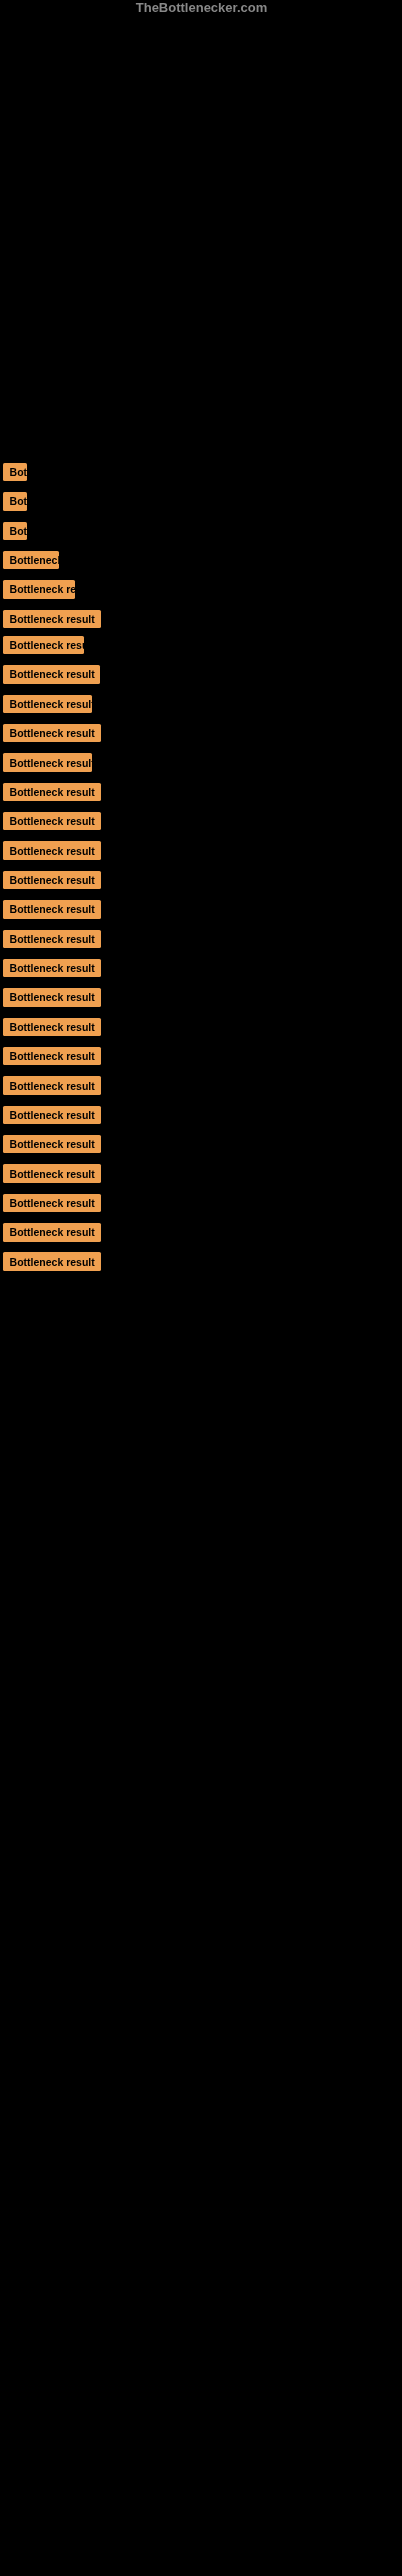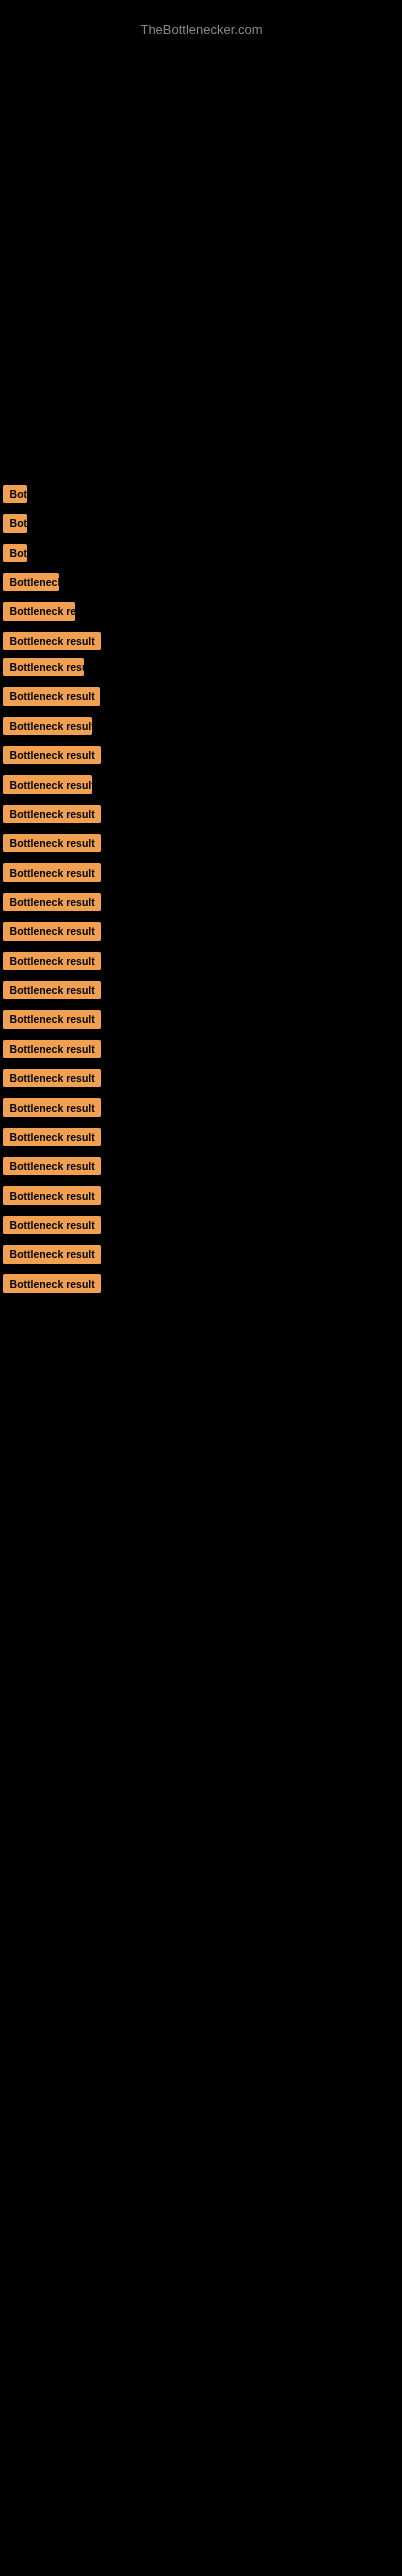--- a/index.html
+++ b/index.html
@@ -11,22 +11,23 @@
       background-color: #000;
       width: 403px;
       min-height: 2576px;
       font-family: Arial, sans-serif;
       position: relative;
     }
     .site-title {
       color: #888;
       font-size: 13px;
       text-align: center;
-      padding-top: 22px;
+      padding-top: 0;
       padding-bottom: 3.2px;
+      font-weight: bold;
     }
     .chart-area {
       width: 100%;
       height: 306px;
       background-color: #000;
       position: relative;
     }
     .bottleneck-list {
       padding: 0;
       margin-top: 8px;

